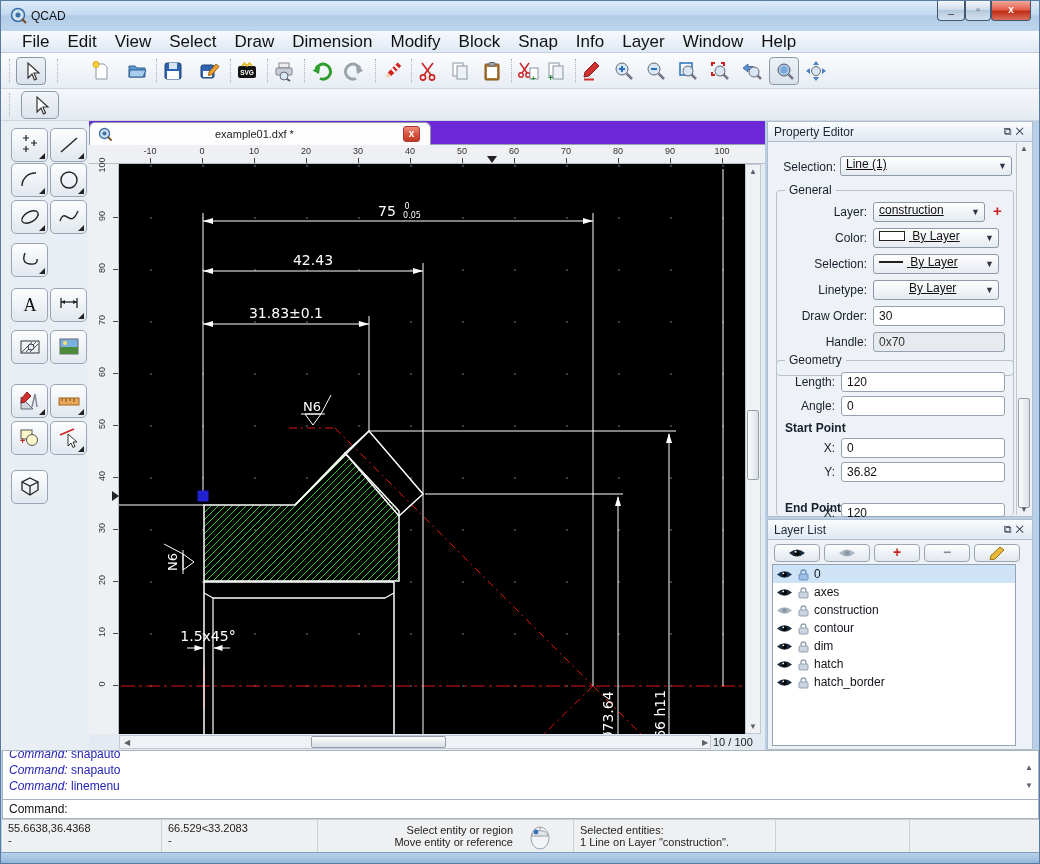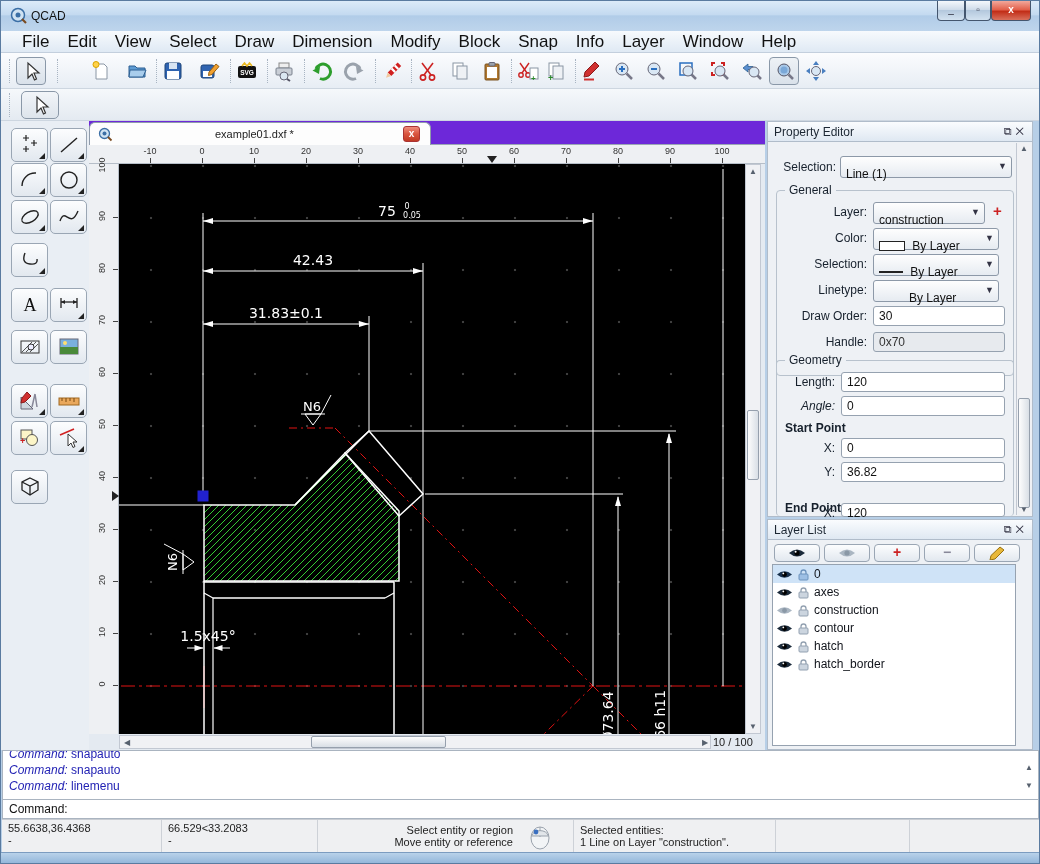--- a/index.html
+++ b/index.html
@@ -79,21 +79,21 @@
   
   .dock { background:#eef1f5; border:1px solid #b0bcca; }
   .dock-title { position:relative; height:20px; background:linear-gradient(#fafcfe,#dfe8f2);
     border-bottom:1px solid #b0bcca; font-size:12px; color:#1c2733; padding:3px 6px; }
   .dock-btns { position:absolute; right:4px; top:3px; font-size:11px; color:#334; letter-spacing:4px;}
   .lab { position:absolute; font-size:12px; color:#16202c; text-align:right; }
   .field { position:absolute; height:20px; background:#fff; border:1px solid #96a2b0; border-radius:3px;
     font-size:12px; padding:2px 5px; color:#111; }
   .field.ro { background:#e7eaee; color:#333; }
   .combo { position:absolute; height:20px; border:1px solid #8d99a8; border-radius:3px;
-    background:linear-gradient(#fefefe,#e6ebf1); font-size:12px; padding:10px 5px; color:#111; }
+    background:linear-gradient(#fefefe,#e6ebf1); font-size:12px; padding:0 5px; color:#111;text-decoration:underline; }
   .combo .car { position:absolute; right:4px; top:4px; font-size:9px; color:#334; }
   .group { position:absolute; border:1px solid #b8c2cd; border-radius:4px; }
   .group > .gt { position:absolute; top:-8px; left:8px; background:#eef1f5; padding:0 4px; font-size:12px; color:#16202c; }
   .bold { font-weight:bold; }
   .pscroll { position:absolute; right:1px; top:21px; width:15px; bottom:1px; background:#f0f1f4; border-left:1px solid #c2c8d2;}
   .pthumb { position:absolute; left:1px; width:12px; border:1px solid #96a0ad; border-radius:2px;
     background:linear-gradient(90deg,#fdfdfd,#d9dfe6);}
 
   .llbtn { position:absolute; top:0; height:18px; border:1px solid #9aa6b4; border-radius:4px;
     background:linear-gradient(#fcfdfe,#e2e8ef); text-align:center; }
@@ -683,21 +683,21 @@
       <span class="lab" style="left:10px;top:144px;width:80px;">Handle:</span>
       <div class="field ro" style="left:96px;top:141px;width:132px;">
         <span>0x70</span>
       </div>
     </div>
 
     <div class="group" style="left:8px;top:238px;width:238px;height:156px;border-bottom:none;">
       <span class="gt">Geometry</span>
       <span class="lab" style="left:0px;top:14px;width:58px;">Length:</span>
       <div class="field" style="left:64px;top:11px;width:164px;"><span>120</span></div>
-      <span class="lab" style="left:0px;top:38px;width:58px;font-style:italic;">Angle:</span>
+      <span class="lab" style="left:0px;top:38px;width:58px;">Angle:</span>
       <div class="field" style="left:64px;top:35px;width:164px;"><span>0</span></div>
       <span class="lab bold" style="left:8px;top:60px;width:100px;text-align:left;">Start Point</span>
       <span class="lab" style="left:0px;top:80px;width:58px;">X:</span>
       <div class="field" style="left:64px;top:77px;width:164px;"><span>0</span></div>
       <span class="lab" style="left:0px;top:104px;width:58px;">Y:</span>
       <div class="field" style="left:64px;top:101px;width:164px;"><span>36.82</span></div>
       <span class="lab bold" style="left:8px;top:140px;width:100px;text-align:left;">End Point</span>
       <span class="lab" style="left:0px;top:145px;width:58px;">X:</span>
       <div class="field" style="left:64px;top:142px;width:164px;height:14px;"><span>120</span></div>
     </div>
@@ -780,20 +780,32 @@
       <div class="lrow">
         <svg width="17" height="13">
             <path d="M1 6.5 Q8.5 0 16 6.5 Q8.5 13 1 6.5 Z" fill="#1b2a3a"></path>
             <circle cx="8.5" cy="6.5" r="2.4" fill="#000"></circle>
             <circle cx="7.3" cy="5.4" r="0.9" fill="#fff"></circle>
           </svg>
         <svg width="13" height="13">
             <rect x="2" y="6" width="9" height="6" rx="1" fill="#ccd5df" stroke="#93a1b1"></rect>
             <path d="M4 6 v-1.5 a2.5 2.5 0 0 1 5 0 V6" fill="none" stroke="#93a1b1" stroke-width="1.3"></path>
           </svg>
+        <span>dim</span>
+      </div>
+      <div class="lrow">
+        <svg width="17" height="13">
+            <path d="M1 6.5 Q8.5 0 16 6.5 Q8.5 13 1 6.5 Z" fill="#1b2a3a"></path>
+            <circle cx="8.5" cy="6.5" r="2.4" fill="#000"></circle>
+            <circle cx="7.3" cy="5.4" r="0.9" fill="#fff"></circle>
+          </svg>
+        <svg width="13" height="13">
+            <rect x="2" y="6" width="9" height="6" rx="1" fill="#ccd5df" stroke="#93a1b1"></rect>
+            <path d="M4 6 v-1.5 a2.5 2.5 0 0 1 5 0 V6" fill="none" stroke="#93a1b1" stroke-width="1.3"></path>
+          </svg>
         <span>hatch</span>
       </div>
       <div class="lrow">
         <svg width="17" height="13">
             <path d="M1 6.5 Q8.5 0 16 6.5 Q8.5 13 1 6.5 Z" fill="#1b2a3a"></path>
             <circle cx="8.5" cy="6.5" r="2.4" fill="#000"></circle>
             <circle cx="7.3" cy="5.4" r="0.9" fill="#fff"></circle>
           </svg>
         <svg width="13" height="13">
             <rect x="2" y="6" width="9" height="6" rx="1" fill="#ccd5df" stroke="#93a1b1"></rect>

